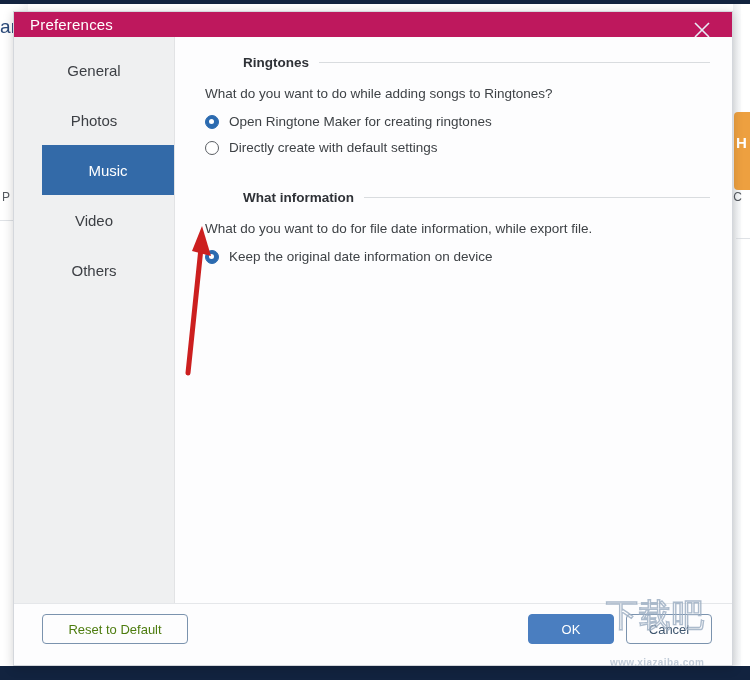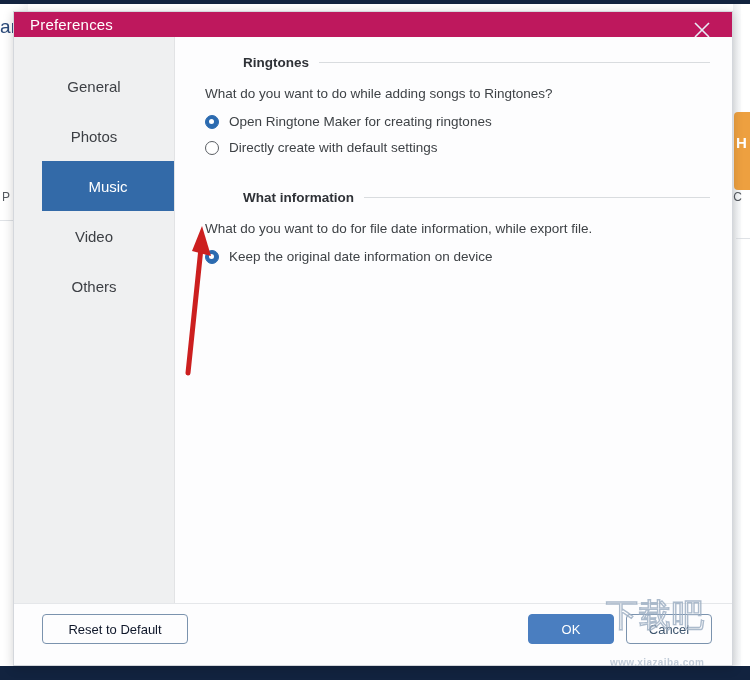--- a/index.html
+++ b/index.html
@@ -98,21 +98,21 @@
     height: 566px;
     display: flex;
     background: #fdfdfe;
   }
 
   
   .sidebar {
     width: 161px;
     background: #eff0f1;
     border-right: 1px solid #e2e3e5;
-    padding-top: 24px;
+    padding-top: 8px;
     flex: 0 0 161px;
   }
   .nav-item {
     height: 50px;
     display: flex; align-items: center; justify-content: center;
     font-size: 15px;
     color: #3c3f44;
     cursor: pointer;
     user-select: none;
   }
@@ -196,21 +196,21 @@
   .btn {
     font-size: 13px;
     border-radius: 4px;
     cursor: pointer;
     display: inline-flex; align-items: center; justify-content: center;
   }
   .btn-reset {
     width: 146px; height: 30px;
     background: #fdfdfe;
     border: 1px solid #7b93ae;
-    color: #0f172a;
+    color: #4d7c0f;
     margin-left: 12px;
   }
   .footer-spacer { flex: 1 1 auto; }
   .btn-ok {
     width: 86px; height: 30px;
     background: #4a7ec0;
     border: 1px solid #4a7ec0;
     color: #ffffff;
     margin-right: 12px;
   }

